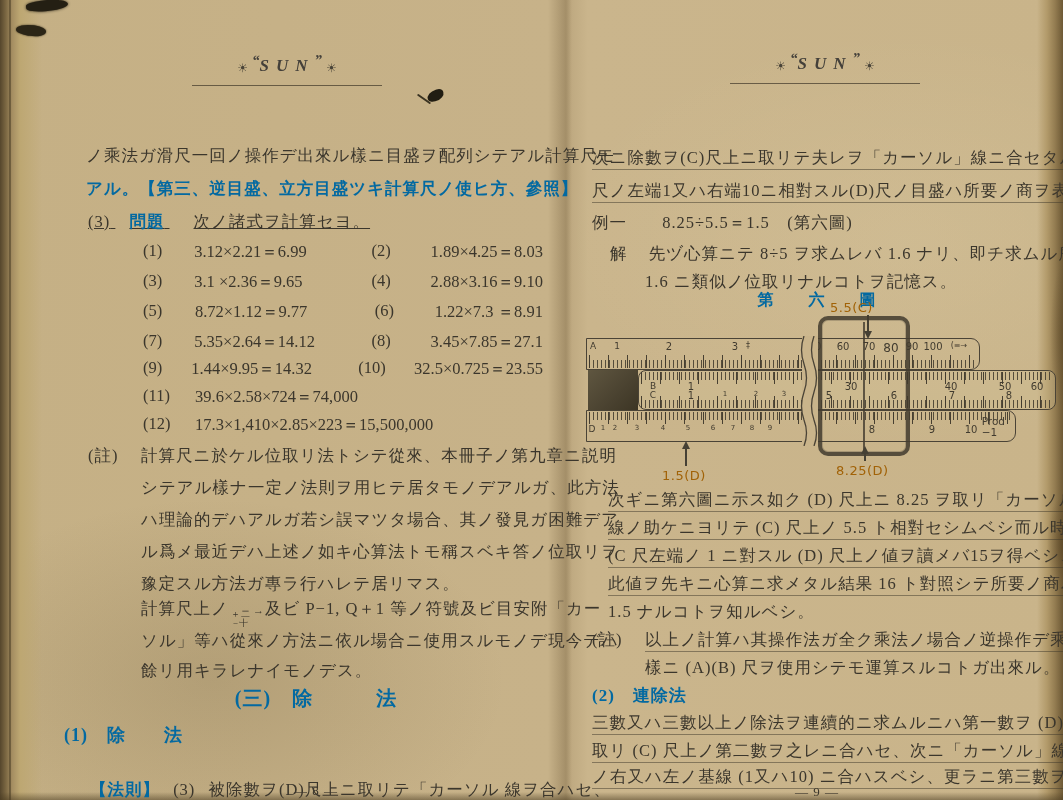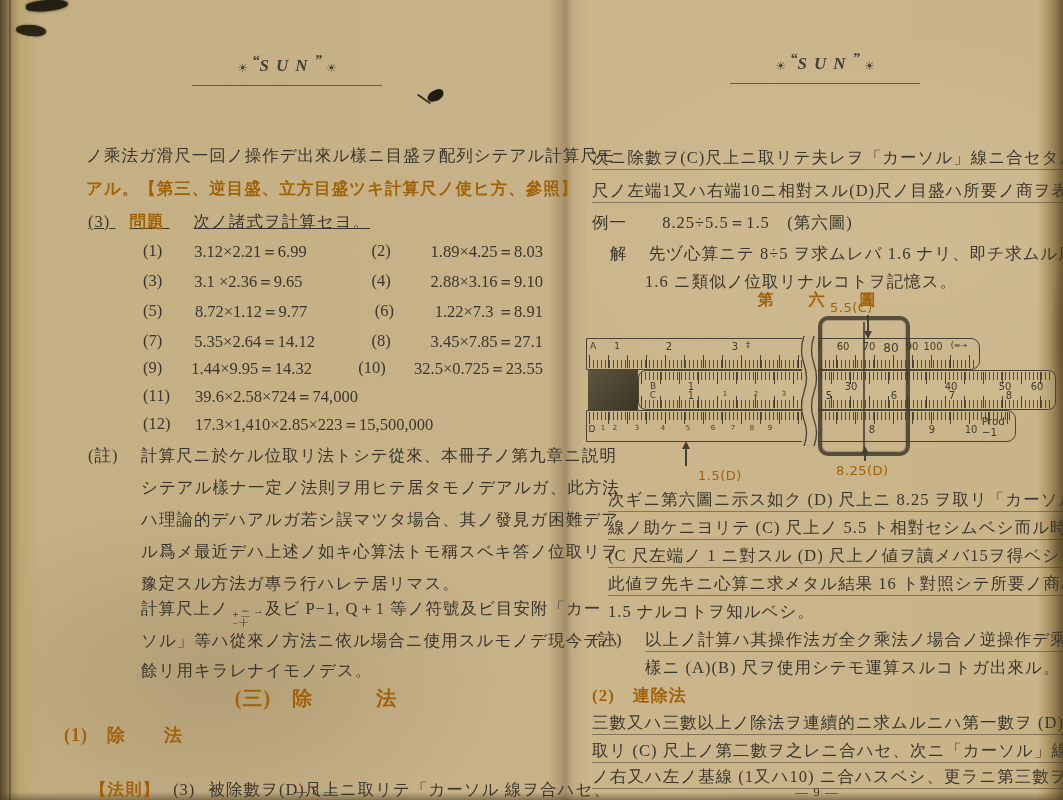--- a/index.html
+++ b/index.html
@@ -6,21 +6,21 @@
   body{width:1063px;height:800px;position:relative;overflow:hidden;
        font-family:"Liberation Serif","DejaVu Serif",serif;
        background:
          radial-gradient(420px 260px at 20% 85%, rgba(90,74,44,.18), transparent 70%),
          radial-gradient(500px 300px at 85% 30%, rgba(255,244,210,.10), transparent 70%),
          linear-gradient(90deg,#c5b085 0%,#c7b289 52%,#cab58c 54%,#c9b48a 100%);
        color:#3a352c;}
   .abs{position:absolute;}
   .t{position:absolute;font-size:16.5px;letter-spacing:1px;line-height:1.25;white-space:nowrap;color:#3b362c;}
   .small{font-size:13px;}
-  .b{font-weight:bold;color:#a16207;}
+  .b{font-weight:bold;color:#0369a1;}
   .ul{border-bottom:1px solid rgba(62,55,42,.5);padding-bottom:2px;}
   .ctr{text-align:center;}
   
   .edge-left{left:0;top:0;width:42px;height:800px;
     background:linear-gradient(90deg,#55462c 0,#7c6843 6px,#a48d61 12px,#bda772 20px,rgba(189,167,114,0) 42px);}
   .edge-left-line{left:9px;top:0;width:2px;height:800px;background:rgba(60,48,26,.45);}
   .gutter{left:548px;top:0;width:40px;height:800px;
     background:linear-gradient(90deg,rgba(120,100,66,0),rgba(133,112,76,.55) 45%,rgba(160,138,98,.25) 60%,rgba(120,100,66,0));}
   .edge-right{right:0;top:0;width:26px;height:800px;
     background:
@@ -263,21 +263,21 @@
       <path d="M6 0 q-5 14 0 28 q5 14 0 28 q-5 14 0 28 q5 13 0 26" fill="none" stroke="#4a4336" stroke-width="1.3"></path>
       <path d="M16 0 q-5 14 0 28 q5 14 0 28 q-5 14 0 28 q5 13 0 26" fill="none" stroke="#4a4336" stroke-width="1.3"></path>
     </svg>
 
     <div class="cursor" style="left:240px;top:16px;width:84px;height:132px;">
       <div class="hairline" style="left:41px;"></div>
     </div>
 
     <div class="ahead-up" style="left:104px;top:141px;"></div>
     <div class="vline" style="left:107px;top:148px;height:18px;"></div>
-    <div class="figlabel" style="left:84px;top:168px;margin-left:36px;">1.5(D)</div>
+    <div class="figlabel" style="left:84px;top:168px;">1.5(D)</div>
 
     <div class="ahead-up" style="left:283px;top:146px;"></div>
     <div class="vline" style="left:286px;top:153px;height:8px;"></div>
     <div class="figlabel" style="left:258px;top:163px;">8.25(D)</div>
   </div>
 
   <div class="t" style="left:608px;top:490px;"><span class="ul">次ギニ第六圖ニ示ス如ク (D) 尺上ニ 8.25 ヲ取リ「カーソル」</span></div>
   <div class="t" style="left:608px;top:518px;"><span class="ul">線ノ助ケニヨリテ (C) 尺上ノ 5.5 ト相對セシムベシ而ル時、</span></div>
   <div class="t" style="left:608px;top:546px;"><span class="ul">(C 尺左端ノ 1 ニ對スル (D) 尺上ノ値ヲ讀メバ15ヲ得ベシ、</span></div>
   <div class="t" style="left:608px;top:574px;"><span class="ul">此値ヲ先キニ心算ニ求メタル結果 16 ト對照シテ所要ノ商ハ</span></div>

